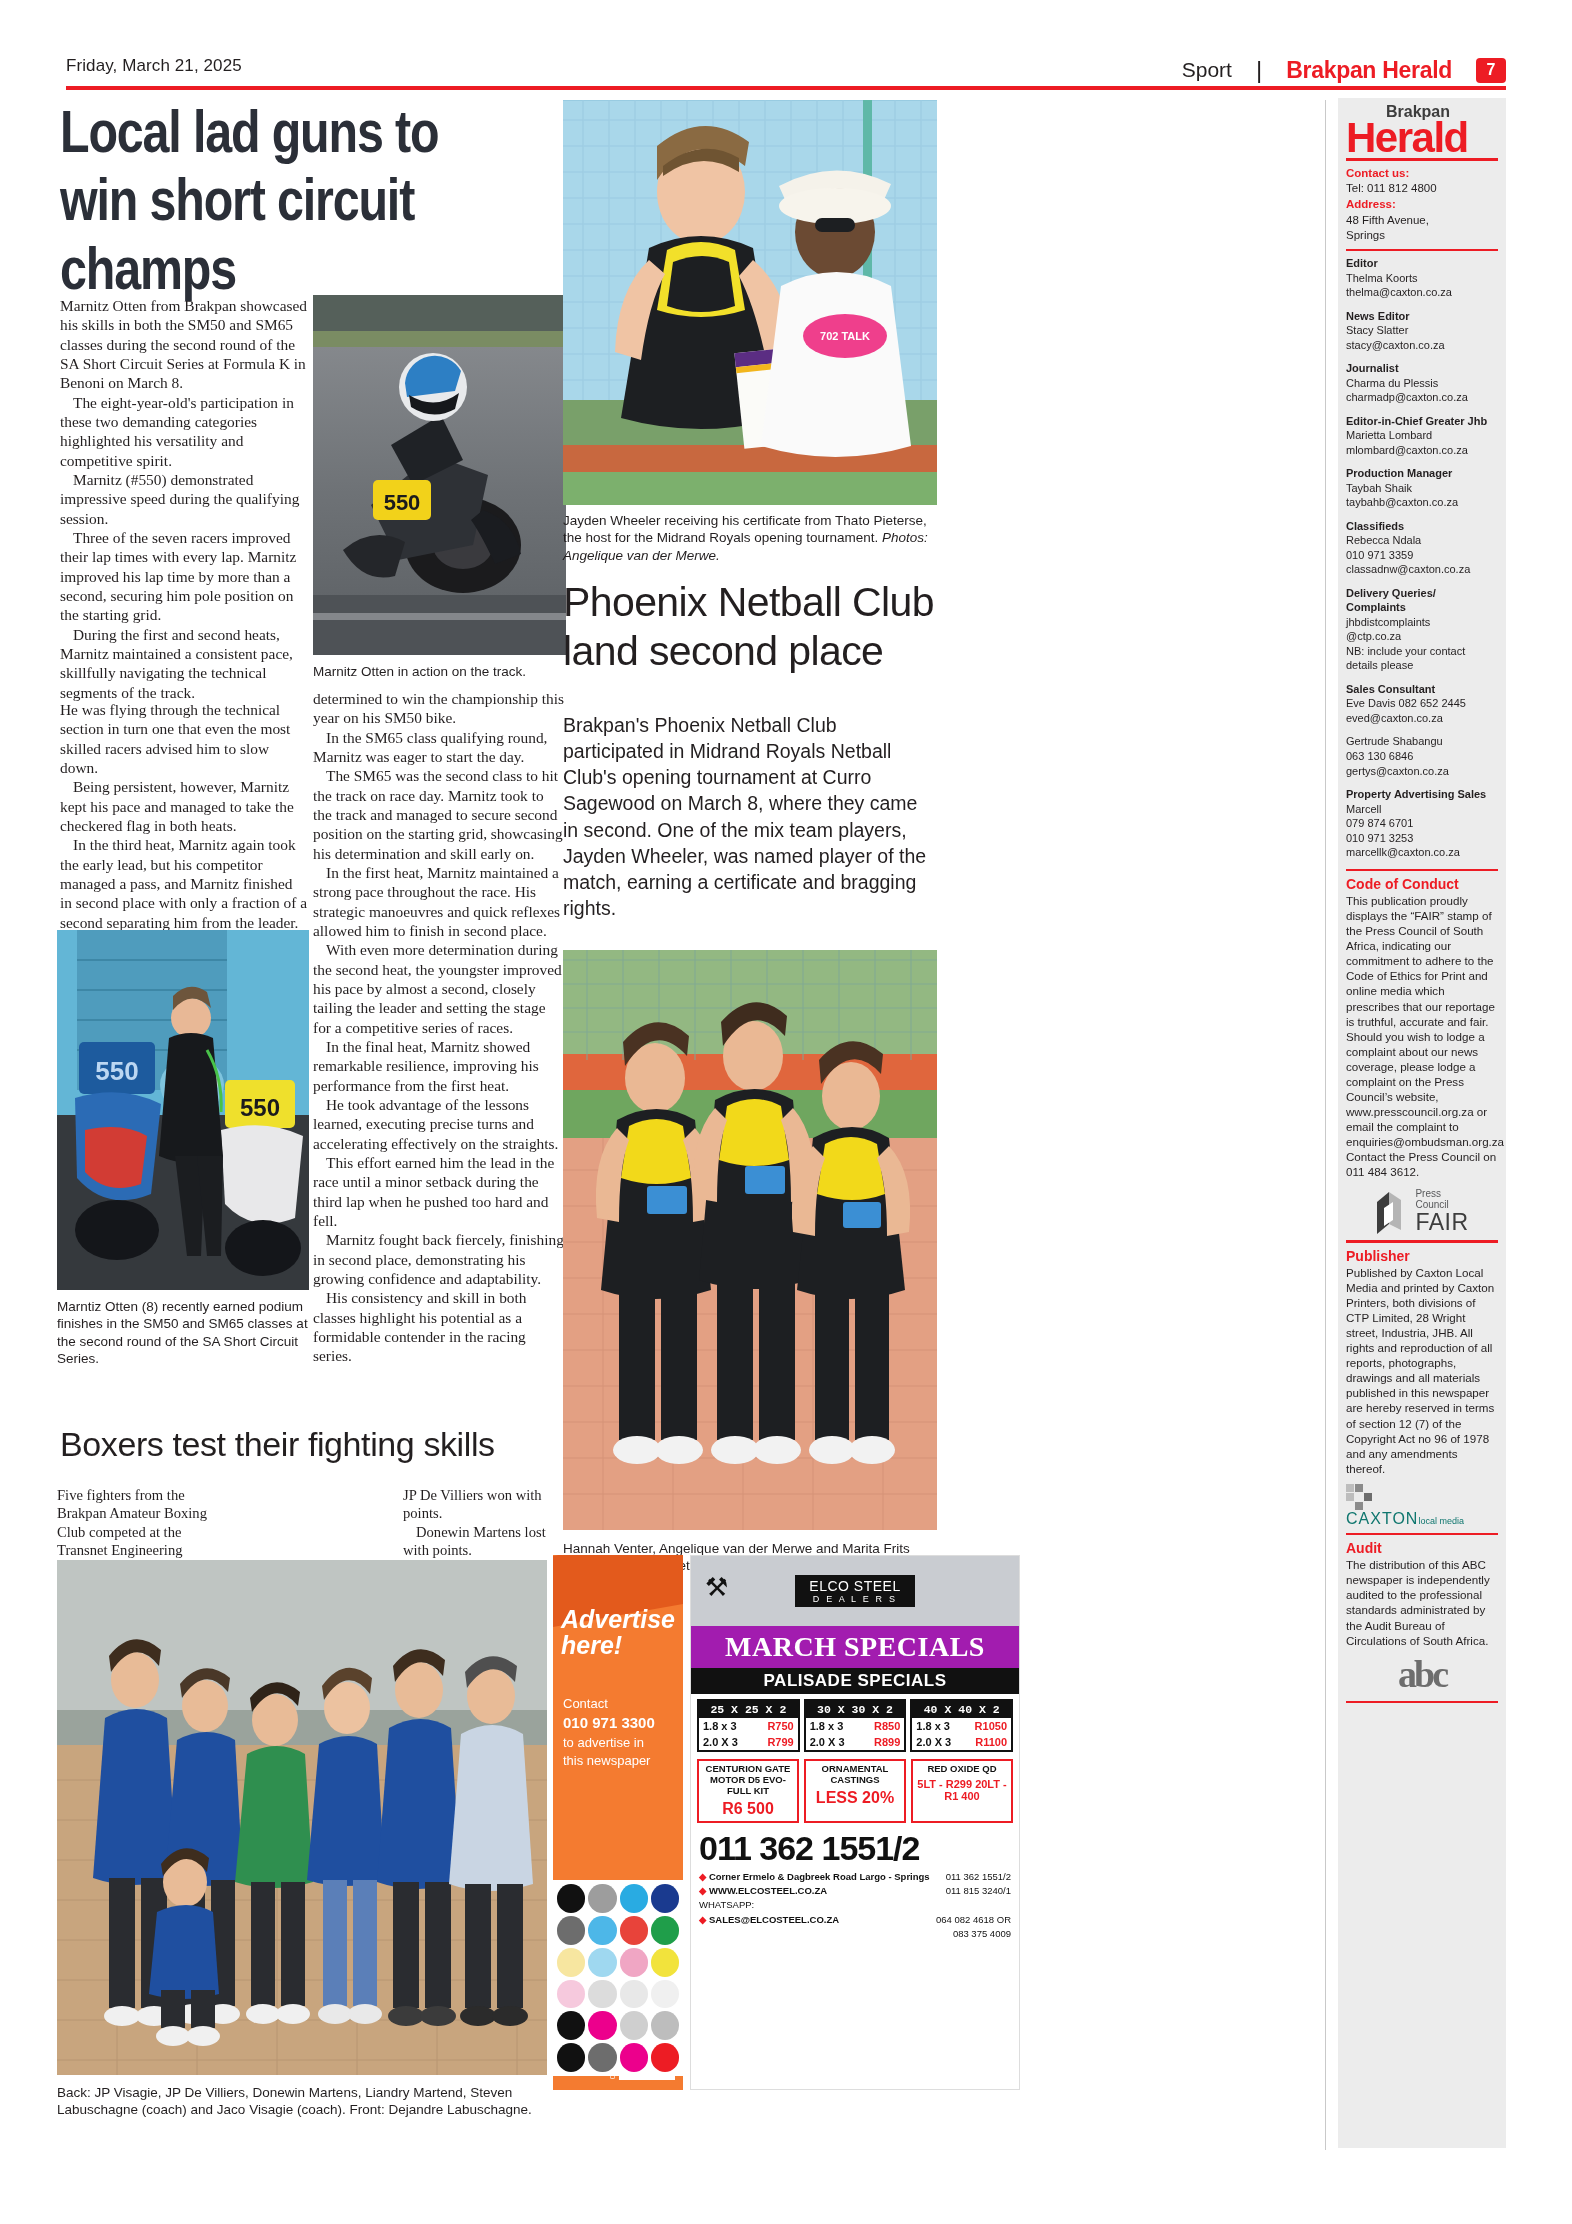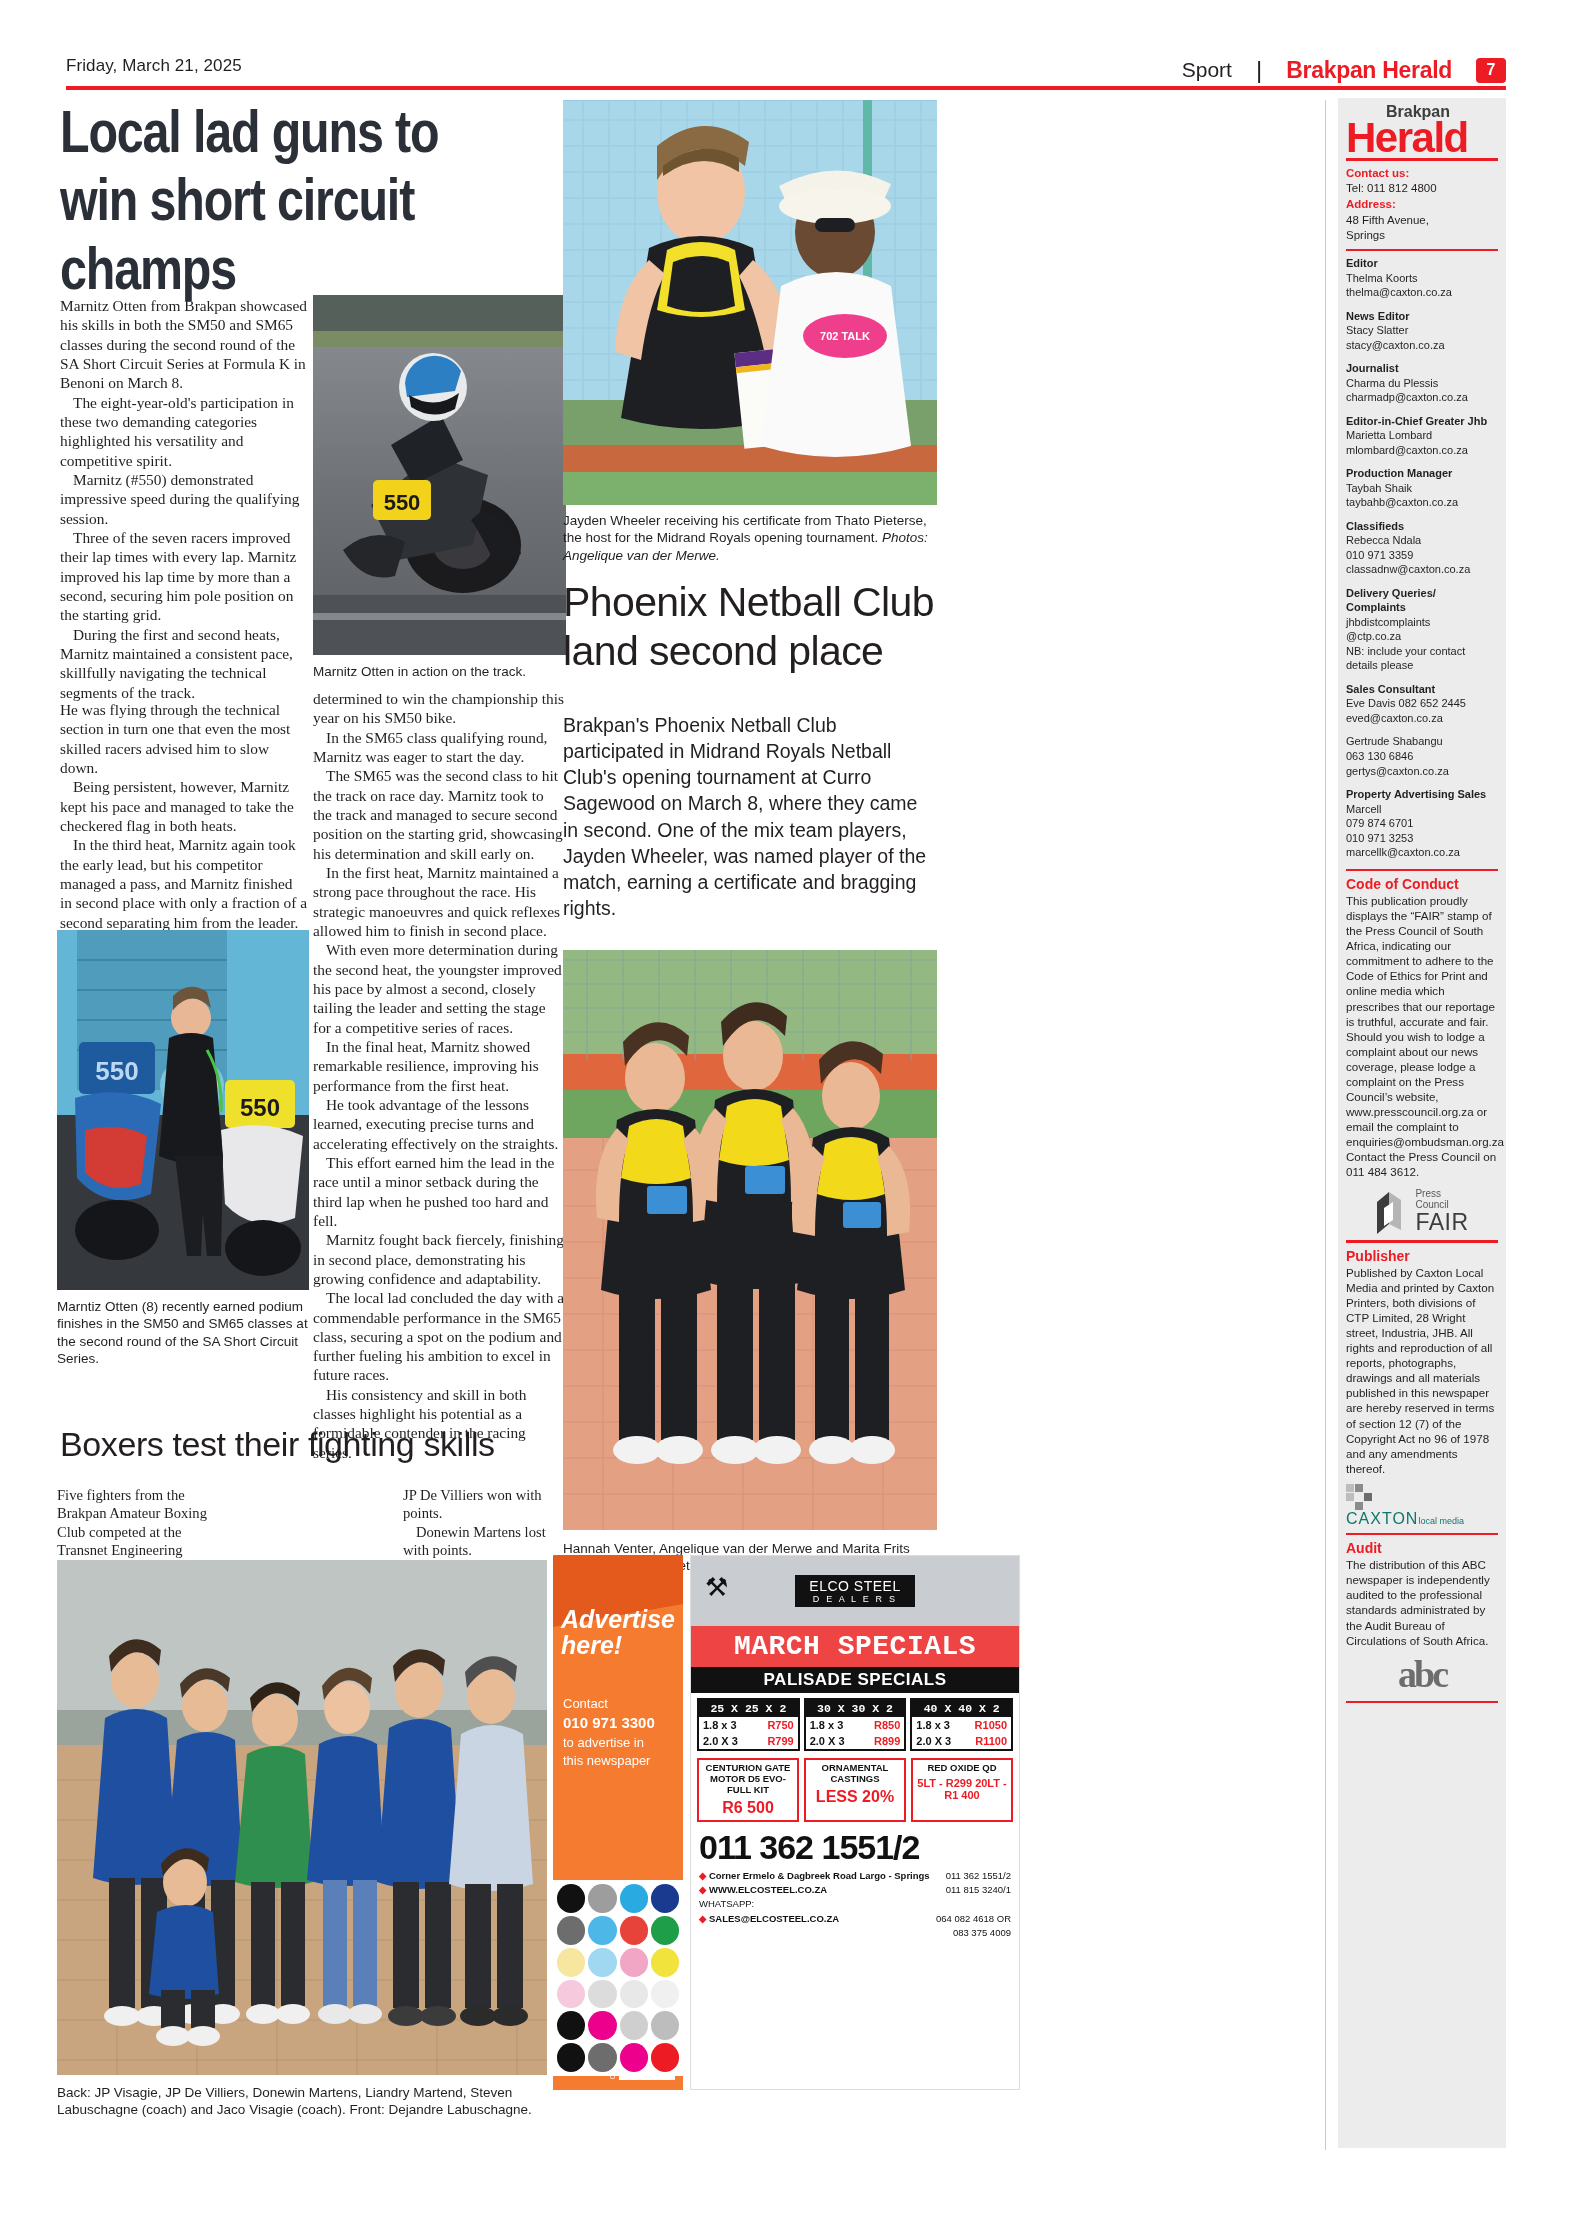--- a/index.html
+++ b/index.html
@@ -164,22 +164,22 @@
     display: flex; align-items: center; justify-content: center;
   }
   .elco-logo {
     background: #111; color: #fff; padding: 3px 14px;
     font-family: "Liberation Sans", sans-serif; text-align: center;
   }
   .elco-logo .n1 { font-size: 14px; font-weight: normal; letter-spacing: .5px; }
   .elco-logo .n2 { font-size: 9px; letter-spacing: 2.2px; }
   .elco-anvil { position: absolute; left: 14px; top: 16px; font-size: 26px; color: #111; }
   .march-specials {
-    background: #ef4444; color: #fff; text-align: center;
-    font-family: Liberation Mono, monospace; font-weight: bold;
+    background: #a21caf; color: #fff; text-align: center;
+    font-family: Liberation Serif, serif; font-weight: bold;
     font-size: 28px; letter-spacing: .5px; padding: 5px 0;
   }
   .palisade-bar {
     background: #111; color: #fff; text-align: center;
     font-family: "Liberation Sans", sans-serif; font-weight: bold;
     font-size: 17px; letter-spacing: .5px; padding: 3px 0;
   }
   .spec-table { display: flex; gap: 4px; padding: 5px 6px 3px; }
   .spec-col { flex: 1; border: 2px solid #111; }
   .spec-head {
@@ -321,21 +321,20 @@
   <div class="col" id="col2">
     <p>determined to win the championship this year on his SM50 bike.</p>
     <p>In the SM65 class qualifying round, Marnitz was eager to start the day.</p>
     <p>The SM65 was the second class to hit the track on race day. Marnitz took to the track and managed to secure second position on the starting grid, showcasing his determination and skill early on.</p>
     <p>In the first heat, Marnitz maintained a strong pace throughout the race. His strategic manoeuvres and quick reflexes allowed him to finish in second place.</p>
     <p>With even more determination during the second heat, the youngster improved his pace by almost a second, closely tailing the leader and setting the stage for a competitive series of races.</p>
     <p>In the final heat, Marnitz showed remarkable resilience, improving his performance from the first heat.</p>
     <p>He took advantage of the lessons learned, executing precise turns and accelerating effectively on the straights.</p>
     <p>This effort earned him the lead in the race until a minor setback during the third lap when he pushed too hard and fell.</p>
     <p>Marnitz fought back fiercely, finishing in second place, demonstrating his growing confidence and adaptability.</p>
-    <p>The local lad concluded the day with a commendable performance in the SM65 class, securing a spot on the podium and further fueling his ambition to excel in future races.</p>
     <p>His consistency and skill in both classes highlight his potential as a formidable contender in the racing series.</p>
   </div>
 
   <div class="ph" id="img-bikes">
     <svg width="252" height="360" viewBox="0 0 252 360" preserveAspectRatio="none">
       <rect width="252" height="360" fill="#2c3238"></rect>
       <rect width="252" height="190" fill="#63b6d6"></rect>
       <rect x="20" y="0" width="150" height="160" fill="#4f9cbd"></rect>
       <g stroke="#3d87a6" stroke-width="2">
         <line x1="20" y1="30" x2="170" y2="30"></line>

